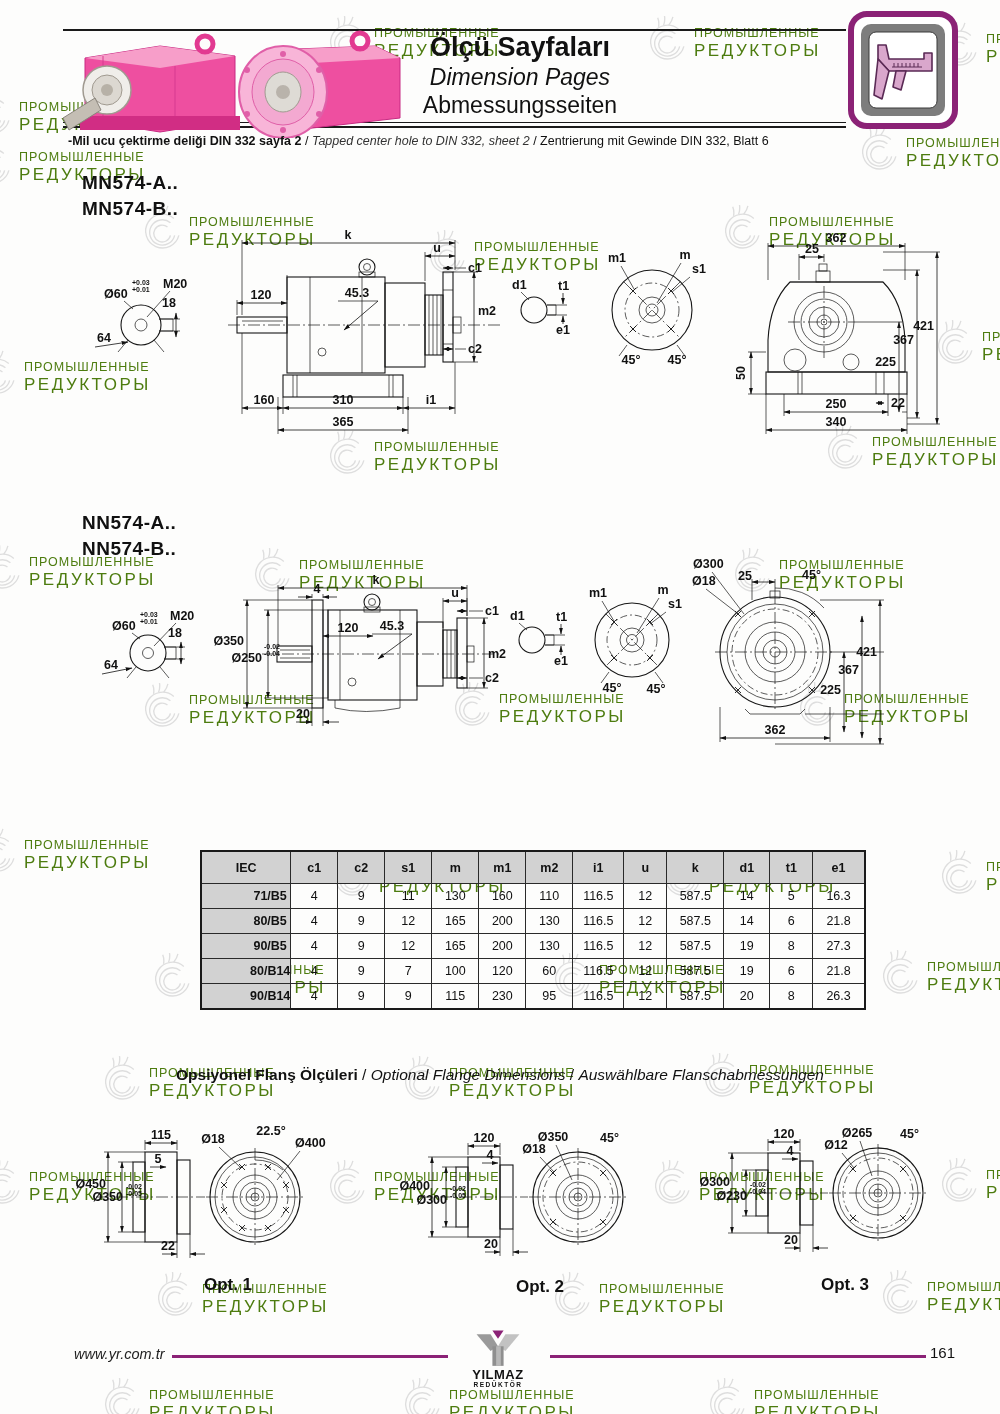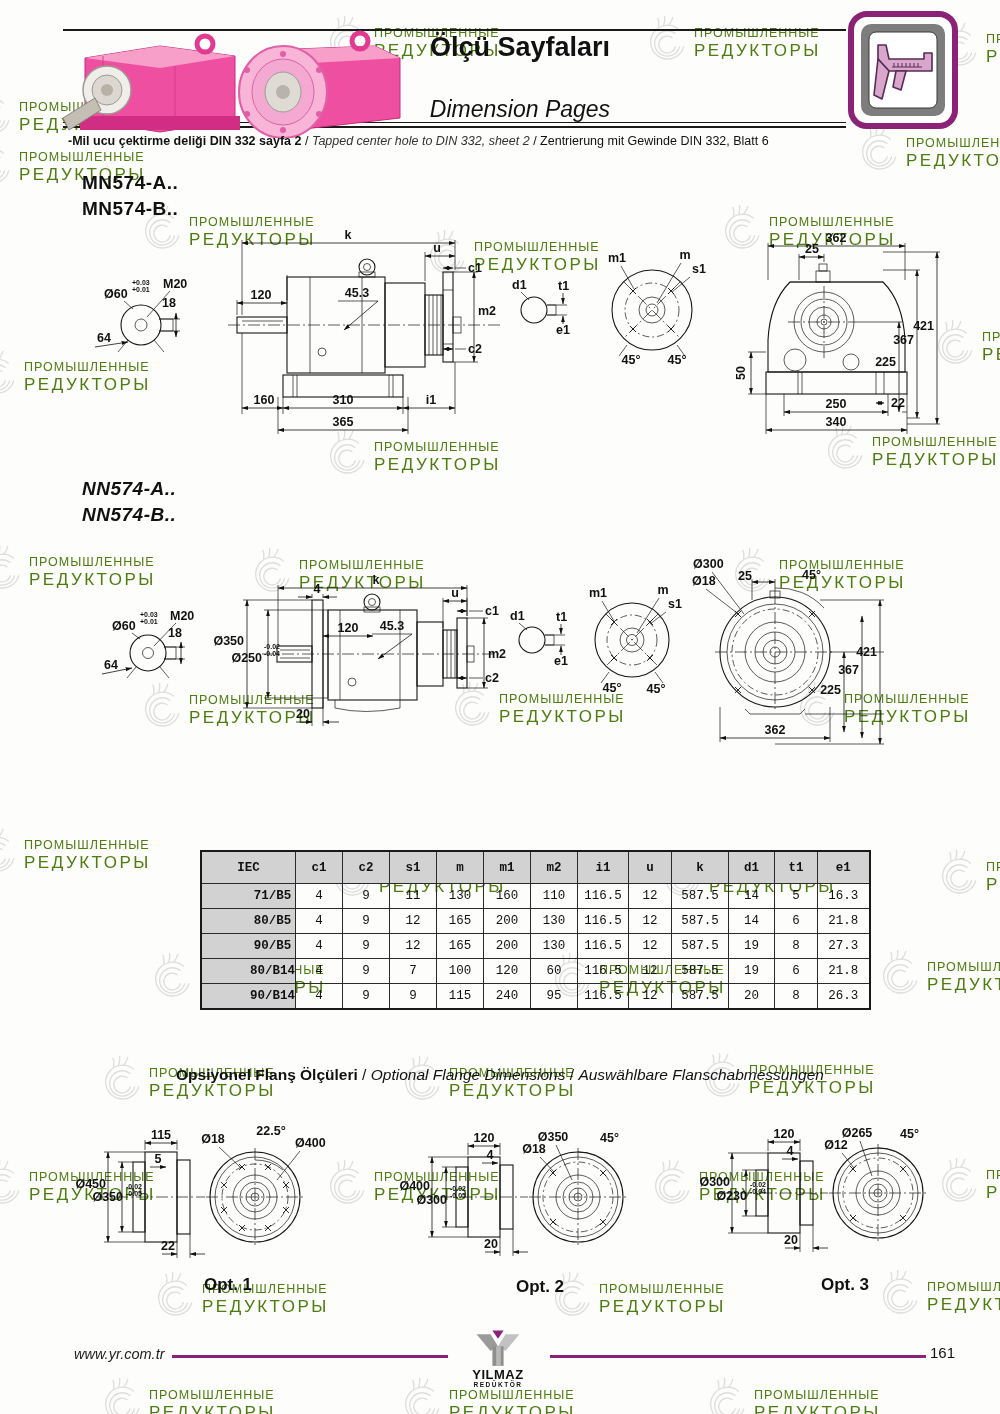--- a/index.html
+++ b/index.html
@@ -8,41 +8,41 @@
   .abs{position:absolute;}
   
   .wm{position:absolute;display:flex;align-items:center;gap:0;z-index:0;pointer-events:none;color:#4d7c0f;}
   .wm1{font-size:12.5px;letter-spacing:1px;line-height:15px;}
   .wm2{font-size:17px;letter-spacing:2.5px;line-height:19px;}
   .content{position:relative;z-index:1;}
   
   .hline{position:absolute;background:#1a1a1a;}
   .title-block{position:absolute;left:330px;top:31px;width:380px;text-align:center;}
   .title-tr{font-size:27px;font-weight:bold;line-height:32px;}
-  .title-en{font-size:23px;font-style:italic;line-height:28px;margin-top:32px;}
+  .title-en{font-size:23px;font-style:italic;line-height:28px;}
   .title-de{font-size:23px;line-height:28px;}
   .note{position:absolute;left:68px;top:134px;font-size:12.5px;white-space:nowrap;}
   .note b{font-weight:bold;}
   .note i{font-style:italic;color:#333;}
   
   .model{position:absolute;font-size:19px;font-weight:bold;line-height:26px;letter-spacing:.5px;}
   
   svg text{font-family:"Liberation Sans",sans-serif;}
   .dim{font-size:12.5px;font-weight:bold;fill:#111;}
   .dimS{font-size:7px;font-weight:bold;fill:#111;}
   .tm{text-anchor:middle;} .te{text-anchor:end;}
   .ol{fill:none;stroke:#161616;stroke-width:1.1;}
   .tl{fill:none;stroke:#161616;stroke-width:.7;}
   .cl{fill:none;stroke:#161616;stroke-width:.7;stroke-dasharray:12 3 2 3;}
   .dc{fill:none;stroke:#161616;stroke-width:.7;stroke-dasharray:7 3 2 3;}
   .dl{stroke:#111;stroke-width:.8;marker-start:url(#ar);marker-end:url(#ar);}
   .dle{stroke:#111;stroke-width:.8;marker-end:url(#ar);}
   .xm{stroke:#161616;stroke-width:.9;}
   
-  .dimtable{position:absolute;left:200px;top:850px;border-collapse:collapse;z-index:1;font-family:Liberation Mono, monospace;}
+  .dimtable{position:absolute;left:200px;top:850px;border-collapse:collapse;z-index:1;}
   .dimtable th,.dimtable td{border:1px solid #2a2a2a;text-align:center;font-size:12.5px;padding:0;}
   .dimtable th{height:31px;background:#d2d2d2;font-weight:bold;}
   .dimtable td{height:24px;background:transparent;}
   .dimtable td.rowhead{background:#d2d2d2;font-weight:bold;padding-left:48px;}
   .dimtable{border:2px solid #1a1a1a;}
   
   .flange-title{position:absolute;left:60px;top:1066px;width:880px;text-align:center;font-size:15.5px;}
   .flange-title b{font-weight:bold;margin-top:27px;}
   .flange-title i{font-style:italic;}
   
@@ -457,20 +457,21 @@
           <circle cx="264" cy="62" r="3" fill="#e05fa8"></circle>
         <circle cx="192" cy="106" r="3" fill="#e05fa8"></circle>
           <circle cx="264" cy="106" r="3" fill="#e05fa8"></circle>
         <circle cx="305" cy="33" r="8" fill="none" stroke="#e23a91" stroke-width="5"></circle>
       </g>
     </svg>
 
     <div class="title-block">
       <div class="title-tr">Ölçü Sayfaları</div>
       <div class="title-en">Dimension Pages</div>
+      <div class="title-de">Abmessungsseiten</div>
     </div>
 
     <svg class="abs" style="left:848px;top:11px;" width="110" height="118" viewBox="0 0 110 118">
       <rect x="3" y="3" width="104" height="112" rx="16" fill="#fff" stroke="#8b2276" stroke-width="6"></rect>
       <rect x="13" y="13" width="84" height="92" rx="10" fill="#7d7d7d"></rect>
       <rect x="21" y="21" width="68" height="76" rx="7" fill="#fff" stroke="#3a3a3a" stroke-width="1"></rect>
       <g fill="#d9a7cc" stroke="#5a2a55" stroke-width="1.6" stroke-linejoin="round">
         <path d="M30,48 L30,34 L38,34 L41,48 L76,48 L76,42 L84,42 L84,60 L41,60 Z"></path>
         <path d="M30,48 L26,84 L34,88 L41,60 Z"></path>
         <path d="M48,60 L45,76 L53,79 L58,60 Z"></path>
@@ -636,21 +637,21 @@
         <line class="dl" x1="784" y1="412" x2="888" y2="412"></line>
         <text class="dim tm" x="836" y="408">250</text>
         <line class="dl" x1="876" y1="403" x2="884" y2="403"></line>
         <text class="dim" x="891" y="407">22</text>
         <path class="tl" d="M766,394 V434 M907,394 V434"></path>
         <line class="dl" x1="766" y1="430" x2="907" y2="430"></line>
         <text class="dim tm" x="836" y="426">340</text>
       </g>
     </svg>
 
-    <div class="model" style="left:82px;top:476px;font-style:italic;">
+    <div class="model" style="left:82px;top:510px;">
       <div>NN574-A..</div>
       <div>NN574-B..</div>
     </div>
 
     <svg class="abs" style="left:60px;top:550px;" width="900" height="205" viewBox="60 550 900 205">
 
       <g>
         <circle class="ol" cx="148" cy="653" r="18"></circle>
         <circle class="tl" cx="148" cy="653" r="5.5"></circle>
         <path class="tl" d="M164,647 h12 v12 h-12"></path>
@@ -893,21 +894,21 @@
             <td>19</td>
           <td>6</td>
             <td>21.8</td>
         </tr>
         <tr>
           <td class="rowhead">90/B14</td>
           <td>4</td>
             <td>9</td>
           <td>9</td>
             <td>115</td>
-          <td>240</td>
+          <td>230</td>
             <td>95</td>
           <td>116.5</td>
             <td>12</td>
           <td>587.5</td>
             <td>20</td>
           <td>8</td>
             <td>26.3</td>
         </tr>
       </tbody>
     </table>

